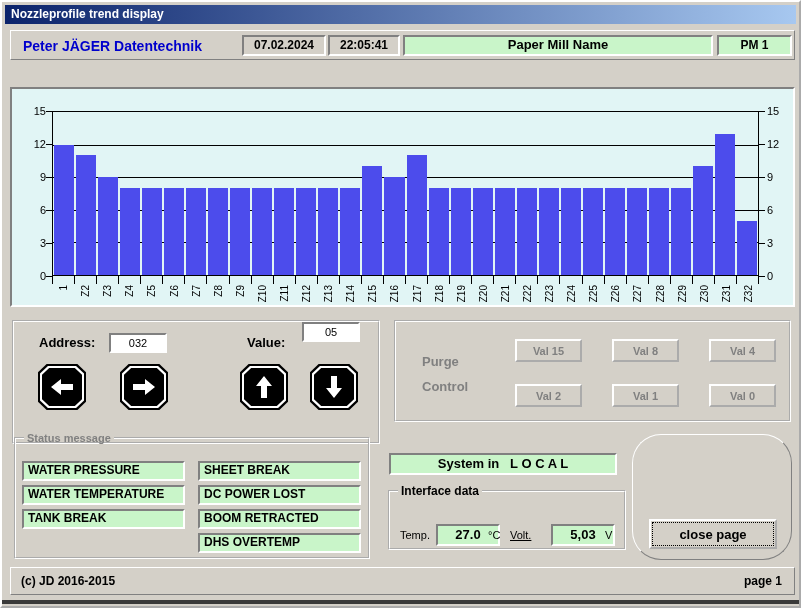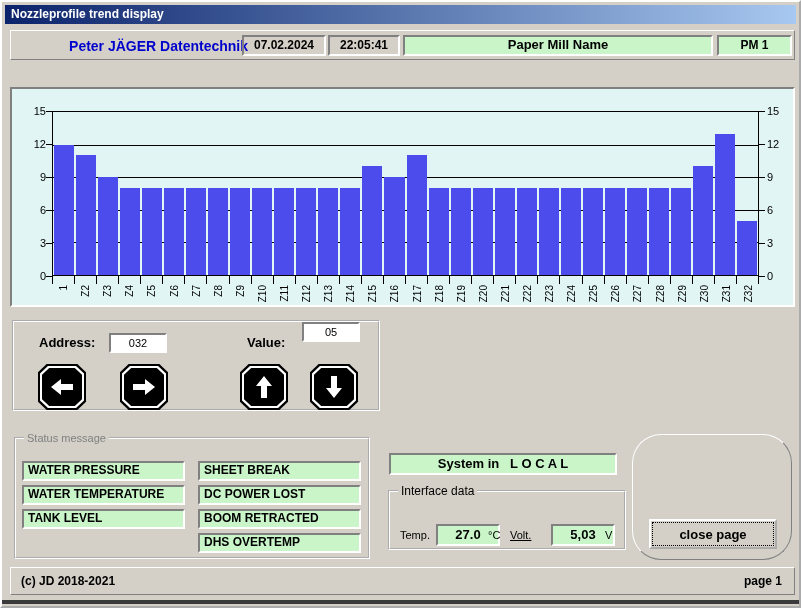--- a/index.html
+++ b/index.html
@@ -17,21 +17,21 @@
 
   
   .titlebar { position:absolute; left:3px; top:3px; right:3px; height:19px;
               background:linear-gradient(to right, var(--title1,#0b236b), var(--title2,#a7c8f0));
               color:#ffffff; font-size:12px; font-weight:bold; line-height:19px;
               padding-left:6px; }
 
   
   .header { position:absolute; left:8px; top:28px; width:785px; height:30px; background:var(--win,#d4d0c8); }
   .company { position:absolute; left:12px; top:0; width:225px; height:30px; line-height:30px;
-             text-align:right; color:var(--brand,#0000cc); font-size:14px; font-weight:bold; }
+             text-align:left; color:var(--brand,#0000cc); font-size:14px; font-weight:bold; }
   .hbox { position:absolute; top:4px; height:21px; line-height:16px; text-align:center;
           font-size:12px; font-weight:bold; color:#000; }
   .box-date { left:231px; width:84px; }
   .box-time { left:317px; width:72px; }
   .box-mill { left:392px; width:310px; background:var(--green,#c9f5c9); font-size:13px; }
   .box-pm   { left:706px; width:75px; background:var(--green,#c9f5c9); }
 
   
   .chart-panel { position:absolute; left:8px; top:85px; width:785px; height:220px;
                  background:var(--plotbg,#e1f5f5);
@@ -49,21 +49,21 @@
   .x-ticks { position:absolute; left:40px; top:187px; width:707px; height:8px; display:flex; }
   .x-tick-cell { flex:1; border-right:1px solid #000; }
   .x-tick-cell:first-child { border-left:1px solid #000; }
   .x-labels { position:absolute; left:40px; top:196px; width:707px; height:26px; display:flex; }
   .x-label-cell { flex:1; position:relative; }
   .x-label-cell span { position:absolute; left:calc(50% - 5px); top:0;
                        transform-origin:0 0; transform:rotate(-90deg) translateX(-100%);
                        font-size:10px; line-height:11px; white-space:nowrap; color:#000; }
 
   
-  .grp-nav   { position:absolute; left:10px;  top:318px; width:368px; height:91px; }
+  .grp-nav   { position:absolute; left:10px;  top:318px; width:368px; height:124px; }
   .grp-purge { position:absolute; left:392px; top:318px; width:397px; height:102px; }
   .ctl-label { position:absolute; font-size:13px; font-weight:bold; color:#000; }
   .ctl-input { position:absolute; width:58px; height:20px; text-align:center; font-size:11px;
                font-family:"Liberation Sans", sans-serif; background:#fff;
                border:2px solid; border-color:#808080 #ffffff #ffffff #808080; }
   .arrow-btn { position:absolute; top:42px; width:48px; height:46px; background:#000; border:none;
                padding:0; cursor:pointer;
                clip-path:polygon(18% 0,82% 0,100% 18%,100% 82%,82% 100%,18% 100%,0 82%,0 18%); }
   .arrow-ring { position:absolute; inset:2px; background:#fff; display:block;
                 clip-path:polygon(18% 0,82% 0,100% 18%,100% 82%,82% 100%,18% 100%,0 82%,0 18%); }
@@ -78,21 +78,21 @@
                 color:var(--disabled,#808080); }
   .purge-text div + div { margin-top:10px; }
   .purge-grid { position:absolute; left:119px; top:17px; display:grid;
                 grid-template-columns:repeat(3,67px); column-gap:30px; row-gap:22px; }
   .val-btn { width:67px; height:23px; background:var(--win,#d4d0c8);
              border:2px outset #ffffff; font-size:11px; font-weight:bold;
              color:var(--disabled,#808080); font-family:"Liberation Sans", sans-serif; }
 
   
   fieldset { position:absolute; border:2px groove #ffffff; }
-  legend { font-size:11px; font-weight:normal; padding:0 3px; margin-left:8px; }
+  legend { font-size:11px; font-weight:bold; padding:0 3px; margin-left:8px; }
   .fs-status { left:12px; top:430px; width:356px; height:127px; }
   .fs-status legend { color:var(--disabled,#808080); }
   .status-col { position:absolute; top:17px; }
   .status-col-1 { left:6px; }
   .status-col-2 { left:182px; }
   .status-item { width:163px; height:20px; margin-bottom:4px; background:var(--green,#c9f5c9);
                  border:2px solid; border-color:#808080 #ffffff #ffffff #808080;
                  font-size:12px; font-weight:bold; line-height:15px; padding-left:4px; color:#000; }
   .system-box { position:absolute; left:387px; top:451px; width:228px; height:22px;
                 background:var(--green,#c9f5c9); border:2px solid;
@@ -442,27 +442,41 @@
             <span class="arrow-core">
               <svg width="26" height="22" viewBox="0 0 26 22">
                 <polygon points="2,8 14,8 14,3 24,11 14,19 14,14 2,14" fill="#ffffff"></polygon>
               </svg>
             </span>
           </span>
         </button>
       </div>
   </div>
 
+  <div class="grp-purge etched">
+    <div class="purge-text">
+      <div>Purge</div>
+      <div>Control</div>
+    </div>
+    <div class="purge-grid" id="purgegrid">
+        <button class="val-btn">Val 15</button>
+        <button class="val-btn">Val 8</button>
+        <button class="val-btn">Val 4</button>
+        <button class="val-btn">Val 2</button>
+        <button class="val-btn">Val 1</button>
+        <button class="val-btn">Val 0</button>
+      </div>
+  </div>
 
   <fieldset class="fs-status">
     <legend>Status message</legend>
     <div class="status-col status-col-1" id="statuscol1">
         <div class="status-item">WATER PRESSURE</div>
         <div class="status-item">WATER TEMPERATURE</div>
-        <div class="status-item">TANK LEVEL</div>
+        <div class="status-item">TANK BREAK</div>
       </div>
     <div class="status-col status-col-2" id="statuscol2">
         <div class="status-item">SHEET BREAK</div>
         <div class="status-item">DC POWER LOST</div>
         <div class="status-item">BOOM RETRACTED</div>
         <div class="status-item">DHS OVERTEMP</div>
       </div>
   </fieldset>
 
   <div class="system-box">System in   L O C A L</div>
@@ -475,18 +489,18 @@
     <div class="if-label" style="left:120px;text-decoration:underline;">Volt.</div>
     <div class="if-field" style="left:161px;">5,03</div>
     <div class="if-label" style="left:215px;">V</div>
   </fieldset>
 
   <div class="close-panel raised1">
     <button class="close-btn">close page</button>
   </div>
 
   <div class="footer raised1">
-    <div class="copy">(c) JD 2018-2021</div>
+    <div class="copy">(c) JD 2016-2015</div>
     <div class="page">page 1</div>
   </div>
 
   <div class="bottom-band"></div>
 </div>
 
 </body></html>

